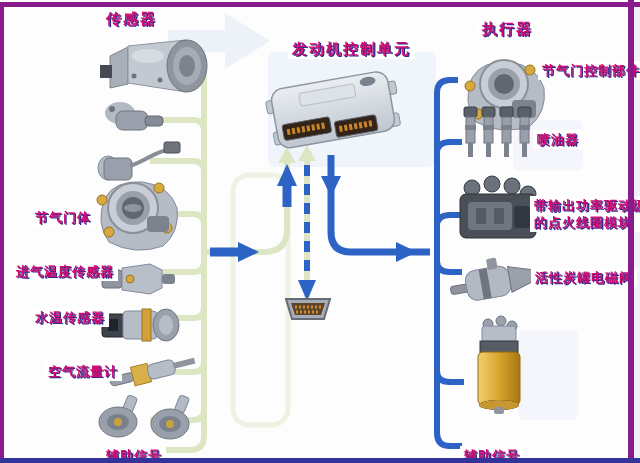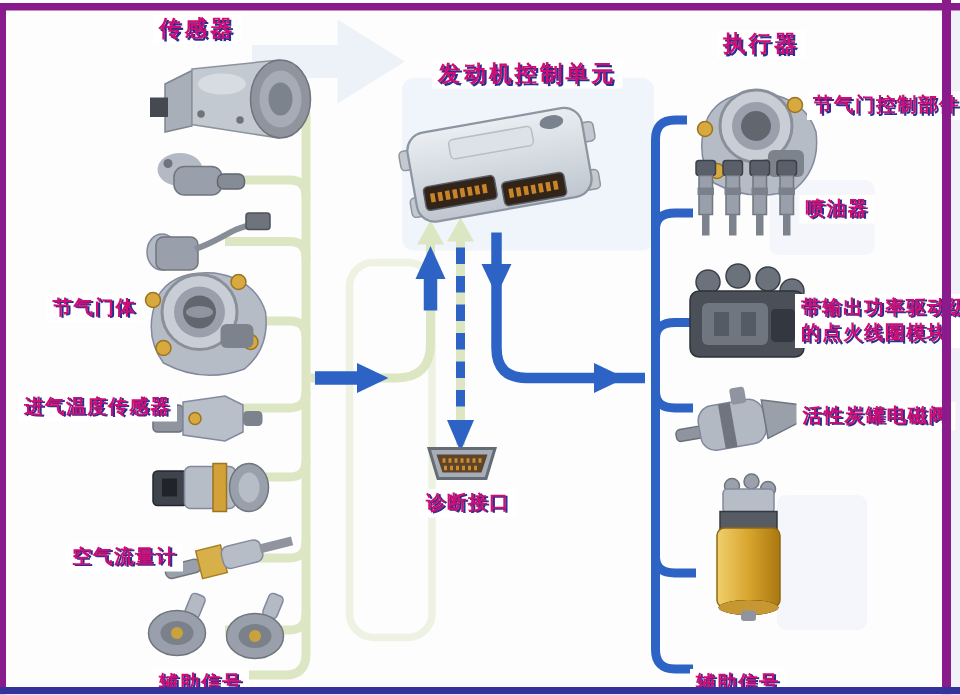--- a/index.html
+++ b/index.html
@@ -264,26 +264,26 @@
     <rect x="10" y="37" width="42" height="53" rx="5" fill="url(#goldGrad)" stroke="#8d6a10"></rect>
     <ellipse cx="31" cy="90" rx="20" ry="5" fill="#c7983零2"></ellipse>
     <ellipse cx="31" cy="90" rx="20" ry="5" fill="#c79832"></ellipse>
     <rect x="26" y="92" width="10" height="7" rx="2" fill="#8f949e"></rect>
   </svg>
 
   <div class="lbl title" style="left:102px;top:10px">传感器</div>
   <div class="lbl title" style="left:288px;top:40px">发动机控制单元</div>
   <div class="lbl title" style="left:478px;top:20px">执行器</div>
 
-  <div class="lbl" style="left:31px;top:196px">节气门体</div>
+  <div class="lbl" style="left:31px;top:208px">节气门体</div>
   <div class="lbl" style="left:12px;top:262px">进气温度传感器</div>
+  <div class="lbl" style="left:31px;top:308px">水温传感器</div>
   <div class="lbl" style="left:44px;top:362px">空气流量计</div>
   <div class="lbl" style="left:102px;top:446px">辅助信号</div>
 
-  <div class="lbl" style="left:280px;top:326px">诊断接口</div>
 
   <div class="lbl" style="left:538px;top:61px">节气门控制部件</div>
   <div class="lbl" style="left:533px;top:130px">喷油器</div>
   <div class="lbl two-line" style="left:530px;top:196px">
     <div>带输出功率驱动级</div>
     <div>的点火线圈模块</div>
   </div>
   <div class="lbl" style="left:531px;top:268px">活性炭罐电磁阀</div>
   <div class="lbl" style="left:460px;top:446px">辅助信号</div>
 

